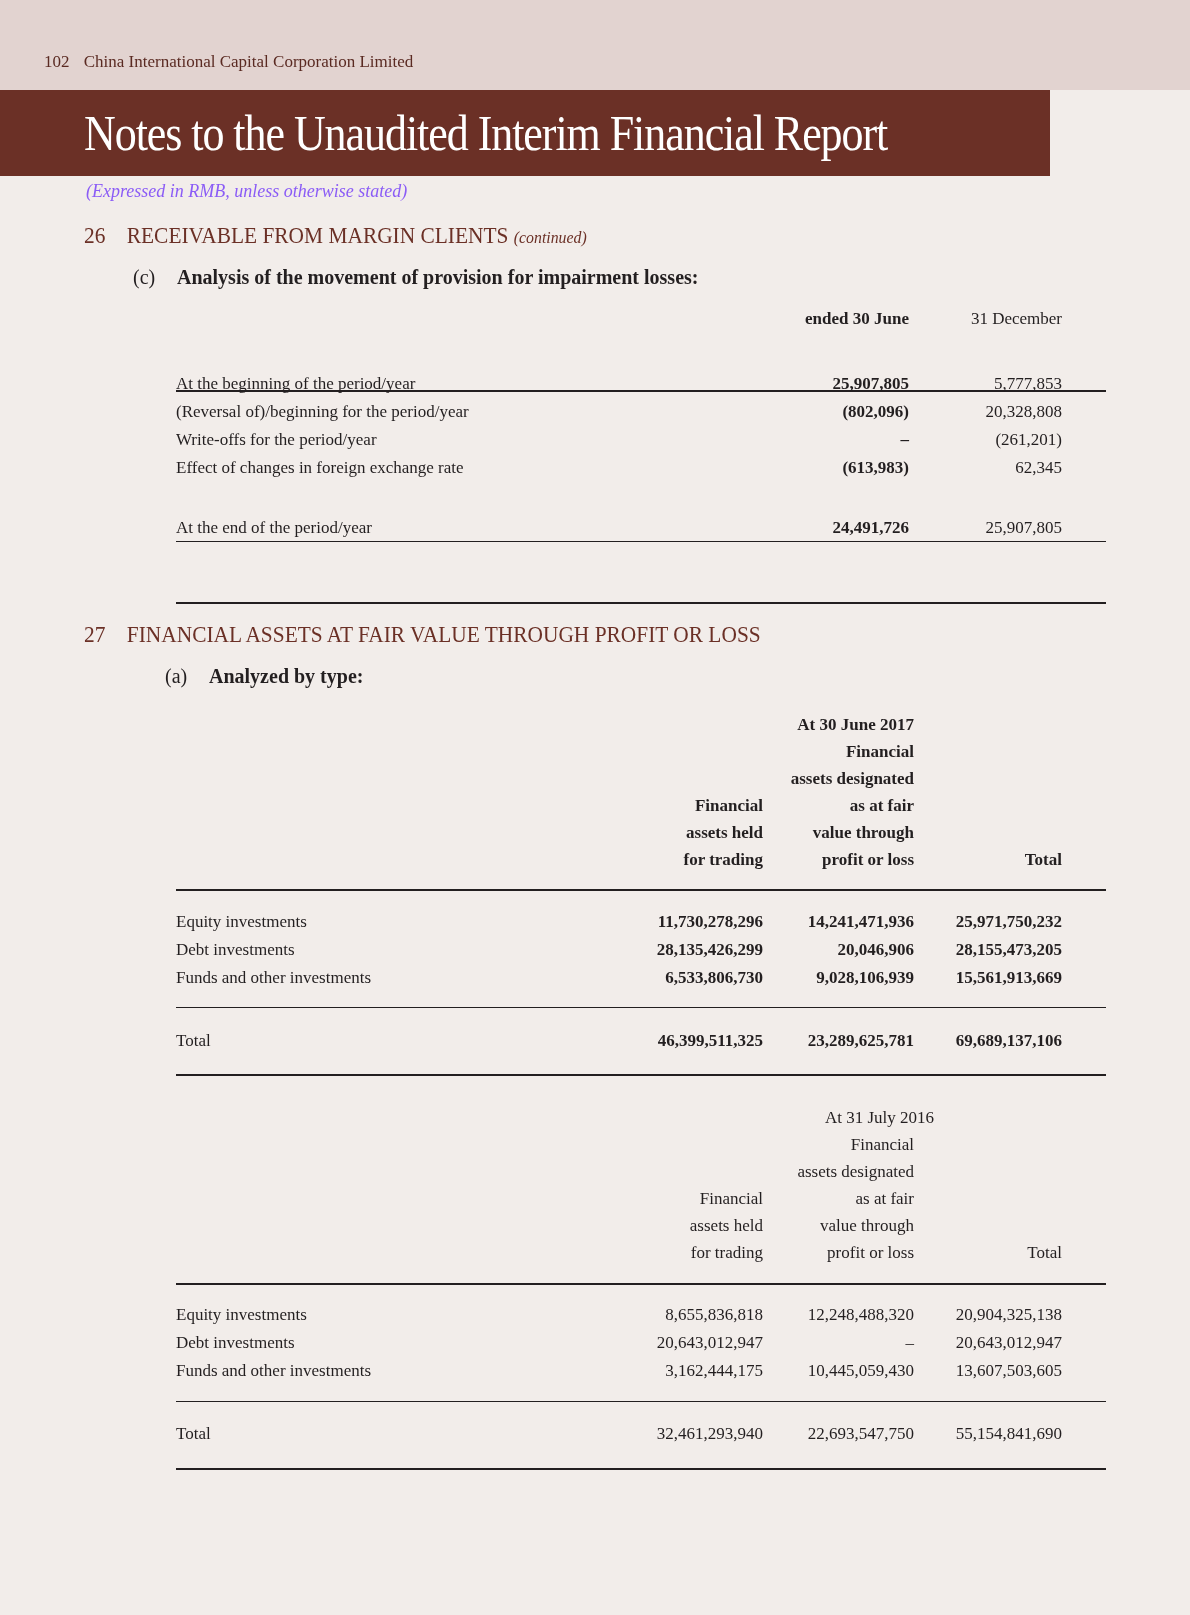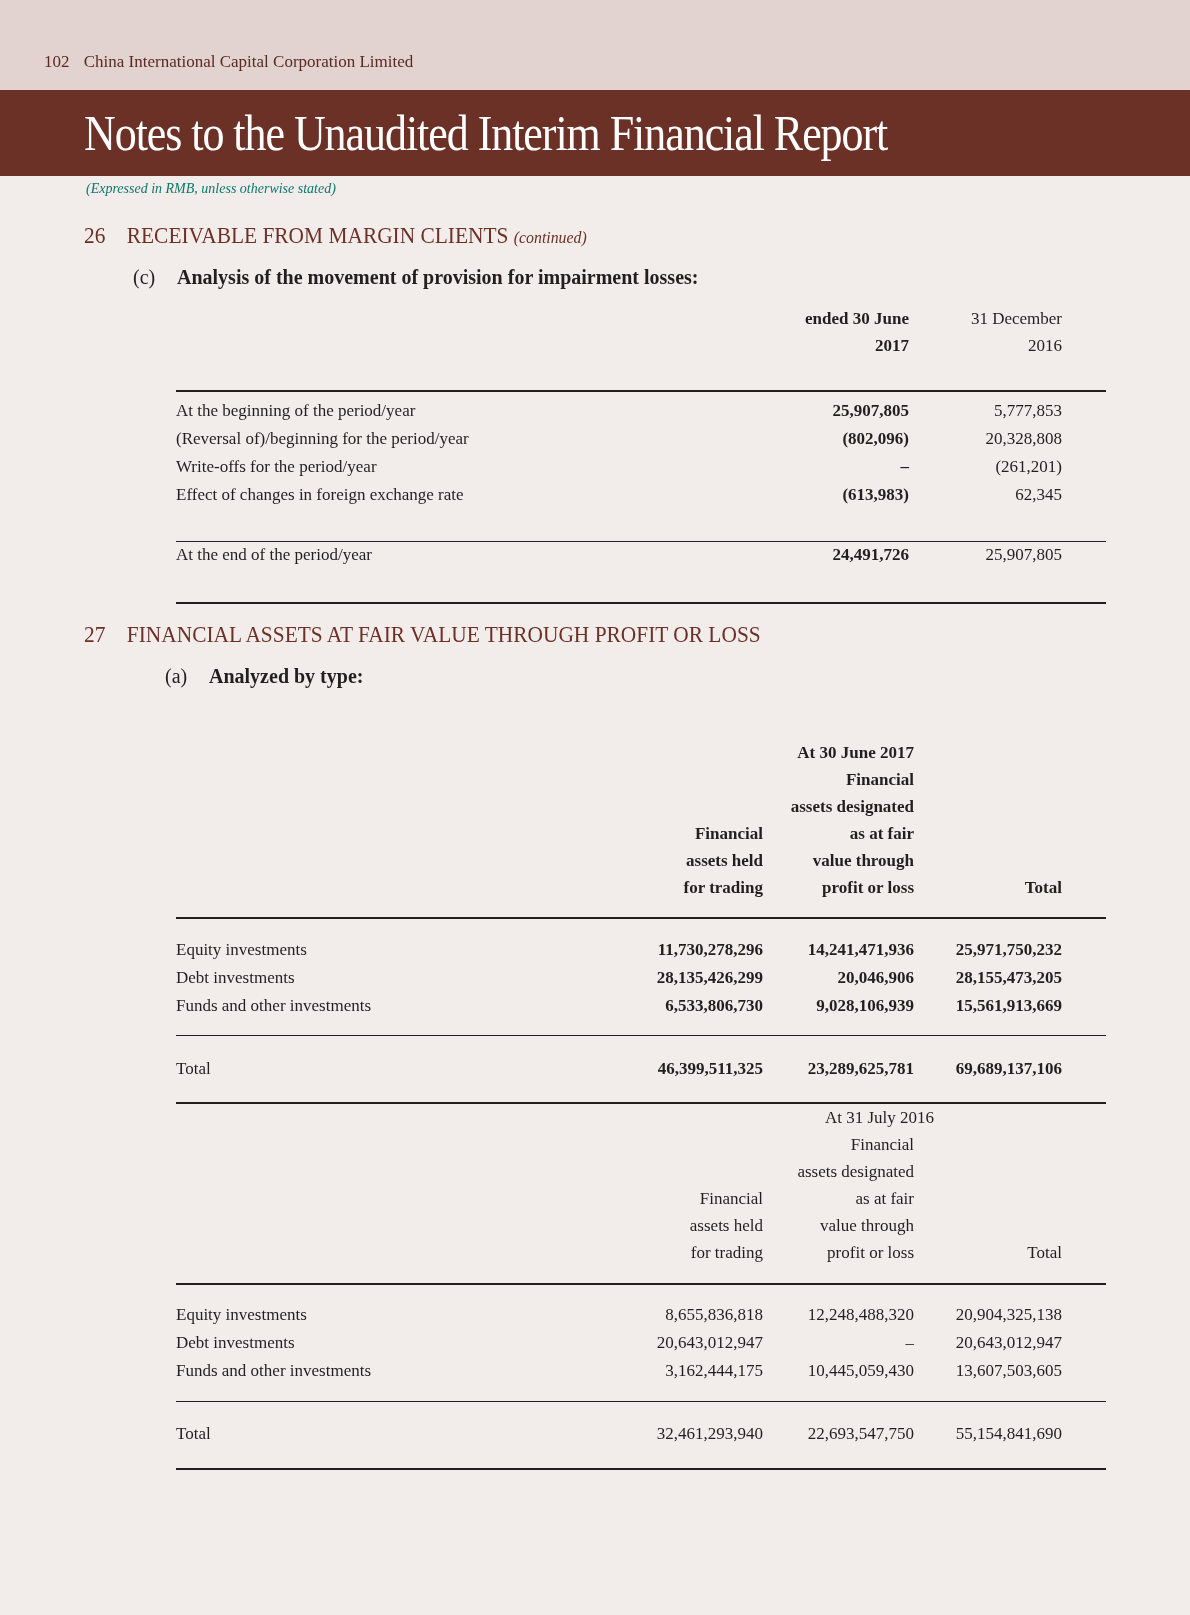--- a/index.html
+++ b/index.html
@@ -14,32 +14,32 @@
   .top-band {
     position: absolute; left: 0; top: 0; width: 1190px; height: 90px;
     background: #e2d3d0;
   }
   .running-head {
     position: absolute; left: 44px; top: 52px;
     font-size: 17px; color: #5a2a22;
   }
   .running-head .pg { margin-right: 10px; }
   .title-band {
-    position: absolute; left: 0; top: 90px; width: 1190px; height: 86px;
+    position: absolute; left: 0; top: 90px; width: 1050px; height: 86px;
     background: #6b3026;
   }
   .title-band .title {
     position: absolute; left: 84px; top: 14px;
     font-size: 50px; color: #ffffff; letter-spacing: -1.2px;
     transform: scaleX(0.88); transform-origin: left center;
     white-space: nowrap;
   }
   .subtitle {
     position: absolute; left: 86px; top: 181px;
-    font-size: 14px; font-style: italic; color: #0f766e;
+    font-size: 18px; font-style: italic; color: #8b5cf6;
   }
   .section-head {
     position: absolute; left: 84px;
     font-size: 23px; color: #6b3026; white-space: nowrap;
     transform: scaleX(0.93); transform-origin: left center;
   }
   .section-head .num { display: inline-block; width: 46px; }
   .section-head .cont { font-style: italic; font-size: 17px; }
   .sub-head {
     position: absolute; left: 133px;
@@ -83,24 +83,20 @@
 </div>
 <div class="sub-head" style="top:266px;">
   <span class="lbl">(c)</span><span>Analysis of the movement of provision for impairment losses:</span>
 </div>
 
 <div class="tbl" style="top:306px;">
   <div class="hdr-line">
     <span class="cell m-c1 bold">ended 30 June</span>
     <span class="cell m-c2">31 December</span>
   </div>
-  <div class="hdr-line">
-    <span class="cell m-c1 bold">2017</span>
-    <span class="cell m-c2">2016</span>
-  </div>
   <div class="rule thick" style="top:84px;"></div>
   <div style="height:38px;"></div>
   <div class="row">
     <span class="label">At the beginning of the period/year</span>
     <span class="cell m-c1 bold">25,907,805</span>
     <span class="cell m-c2">5,777,853</span>
   </div>
   <div class="row">
     <span class="label">(Reversal of)/beginning for the period/year</span>
     <span class="cell m-c1 bold">(802,096)</span>
@@ -126,21 +122,21 @@
   <div class="rule thick" style="top:296px;"></div>
 </div>
 
 <div class="section-head" style="top:622px;">
   <span class="num">27</span><span>FINANCIAL ASSETS AT FAIR VALUE THROUGH PROFIT OR LOSS</span>
 </div>
 <div class="sub-head" style="top:665px;margin-left:32px;">
   <span class="lbl">(a)</span><span>Analyzed by type:</span>
 </div>
 
-<div class="tbl" style="top:740px;">
+<div class="tbl" style="top:712px;">
   <div class="hdr-line">
     <span class="cell t-c2 bold">At 30 June 2017</span>
   </div>
   <div class="hdr-line">
     <span class="cell t-c2 bold">Financial</span>
   </div>
   <div class="hdr-line">
     <span class="cell t-c2 bold">assets designated</span>
   </div>
   <div class="hdr-line">

